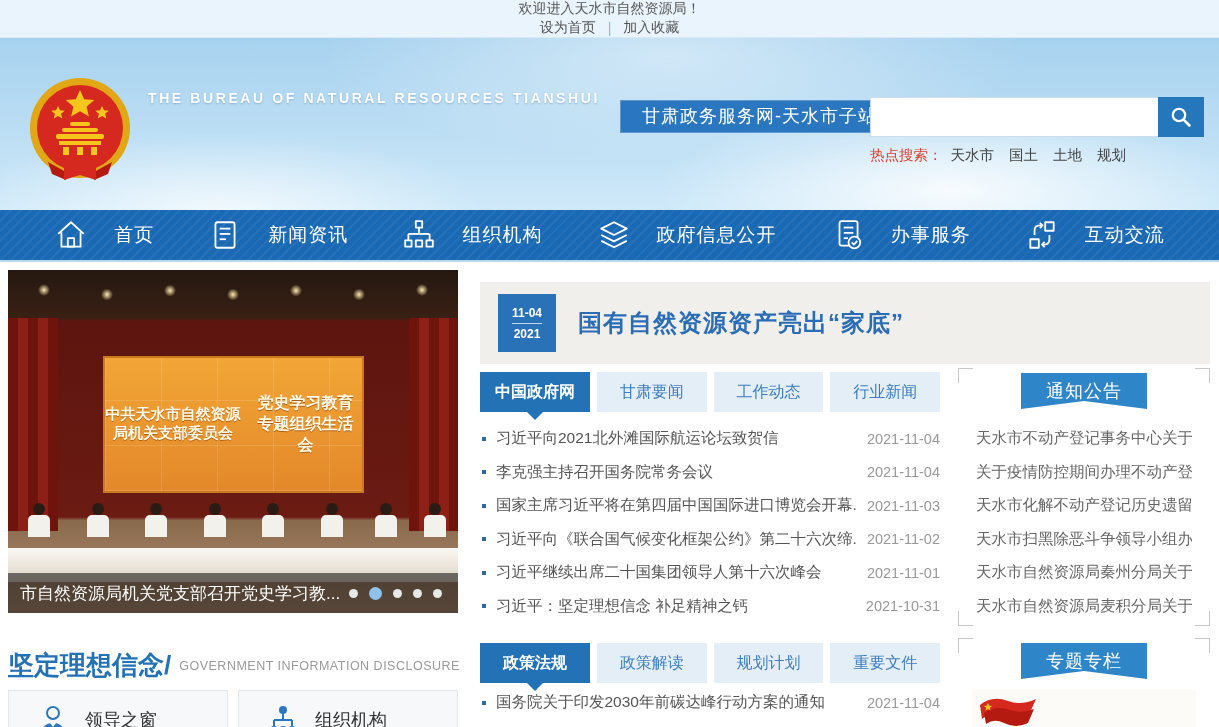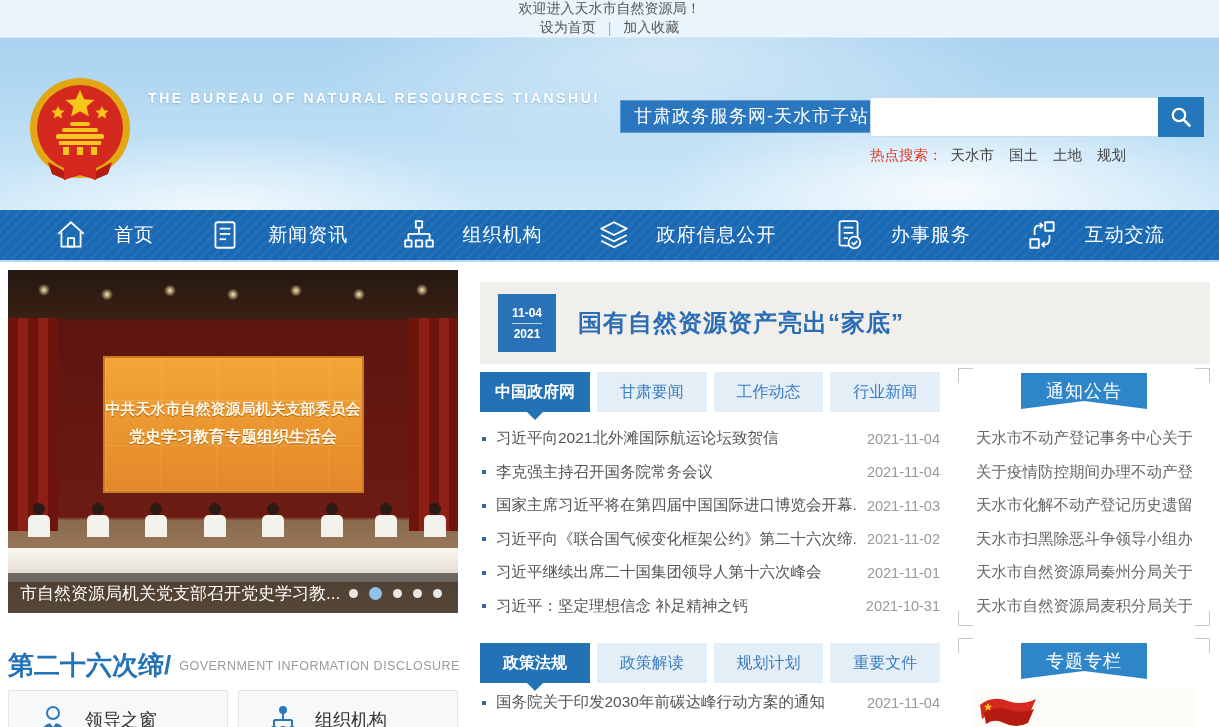--- a/index.html
+++ b/index.html
@@ -31,21 +31,21 @@
   .site-title{position:absolute; left:148px; top:44px;}
   .site-title .cn{
     font-size:46px; font-weight:bold; color:#d5281e; letter-spacing:5px;
     text-shadow:0 1px 1px rgba(255,255,255,.6); white-space:nowrap;
   }
   .site-title .en{
     margin-top:8px; font-size:14px; font-weight:bold; color:#fff;
     letter-spacing:2.6px; white-space:nowrap; text-shadow:0 1px 2px rgba(90,140,180,.5);
   }
   .gov-badge{
-    position:absolute; left:620px; top:62px; height:33px; padding:0 14px;
+    position:absolute; left:620px; top:62px; height:33px; padding:0 22px;
     background:#2b77bf; color:#fff; font-size:18px; line-height:33px;
     letter-spacing:1px; box-shadow:0 0 0 1px rgba(255,255,255,.25) inset; cursor:pointer;
   }
   .searchbox{
     position:absolute; left:870px; top:59px; width:334px; height:40px;
     display:flex; background:#fff; border:1px solid #cddceb;
   }
   .searchbox input{
     flex:1; border:none; outline:none; padding:0 10px; font-size:15px;
     font-family:"Liberation Sans",sans-serif;
@@ -88,21 +88,21 @@
       radial-gradient(circle 4px at 92% 40%, #ffe9b0, transparent 6px);}
   .curtain{position:absolute; top:14%; bottom:24%; width:11%;
     background:repeating-linear-gradient(90deg,#6f140d 0 10px,#8c2016 10px 20px);}
   .curtain.left{left:0;} .curtain.right{right:0;}
   .screen{
     position:absolute; left:21%; top:25%; width:58%; height:40%;
     background:
       repeating-linear-gradient(90deg, rgba(255,255,255,.12) 0 1px, transparent 1px 56px),
       repeating-linear-gradient(0deg, rgba(255,255,255,.12) 0 1px, transparent 1px 45px),
       linear-gradient(180deg,#f2a636,#e3882a);
-    border:2px solid #c97a20; display:flex; flex-direction:column;
+    border:2px solid #c97a20; display:flex; flex-direction:row;
     align-items:center; justify-content:center; gap:8px; text-align:center;
   }
   .screen .t1{font-size:15px; font-weight:bold; color:#fffbe8; text-shadow:0 1px 0 #b05e10;}
   .screen .t2{font-size:16px; font-weight:bold; color:#fffbe8; text-shadow:0 1px 0 #b05e10;}
   .people{position:absolute; left:0; right:0; top:68%; height:14%;}
   .person{position:absolute; width:26px; height:100%;}
   .person .head{position:absolute; top:0; left:7px; width:12px; height:12px; border-radius:50%; background:#2a1c14;}
   .person .bodyp{position:absolute; top:12px; left:2px; width:22px; height:22px; border-radius:5px 5px 0 0; background:#f3f1ec;}
   .tableband{position:absolute; left:0; right:0; top:81%; height:10%; background:linear-gradient(180deg,#faf8f4,#ddd3c4);}
   .caption{
@@ -421,21 +421,21 @@
       <div class="notice-item">天水市不动产登记事务中心关于...</div>
       <div class="notice-item">关于疫情防控期间办理不动产登...</div>
       <div class="notice-item">天水市化解不动产登记历史遗留...</div>
       <div class="notice-item">天水市扫黑除恶斗争领导小组办...</div>
       <div class="notice-item">天水市自然资源局秦州分局关于...</div>
       <div class="notice-item">天水市自然资源局麦积分局关于...</div>
     </div>
   </div>
 
   <div class="disclosure-head">
-    <span class="t">第二十六次缔/</span>
+    <span class="t">坚定理想信念/</span>
     <span class="s">GOVERNMENT INFORMATION DISCLOSURE</span>
     <span class="line"></span>
   </div>
   <div class="cards">
     <div class="card">
       <svg width="32" height="32" viewBox="0 0 32 32">
         <circle cx="16" cy="9" r="6" fill="none" stroke="#2b77bf" stroke-width="2"></circle>
         <path d="M5 30 q0 -11 11 -11 q11 0 11 11 z" fill="#2b77bf"></path>
         <path d="M13 19 l3 4 3 -4" fill="#fff"></path>
       </svg>

